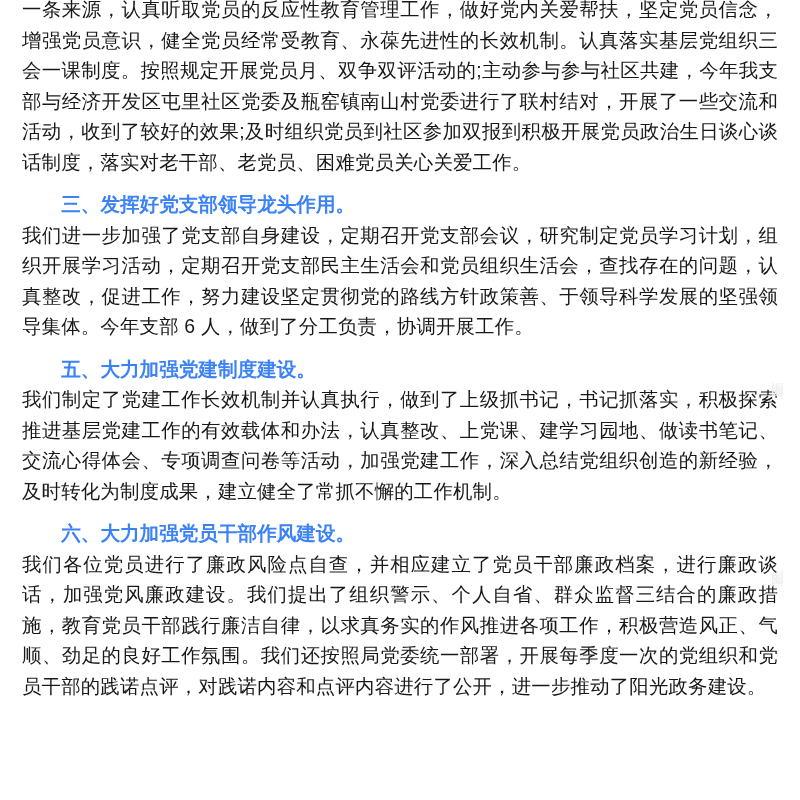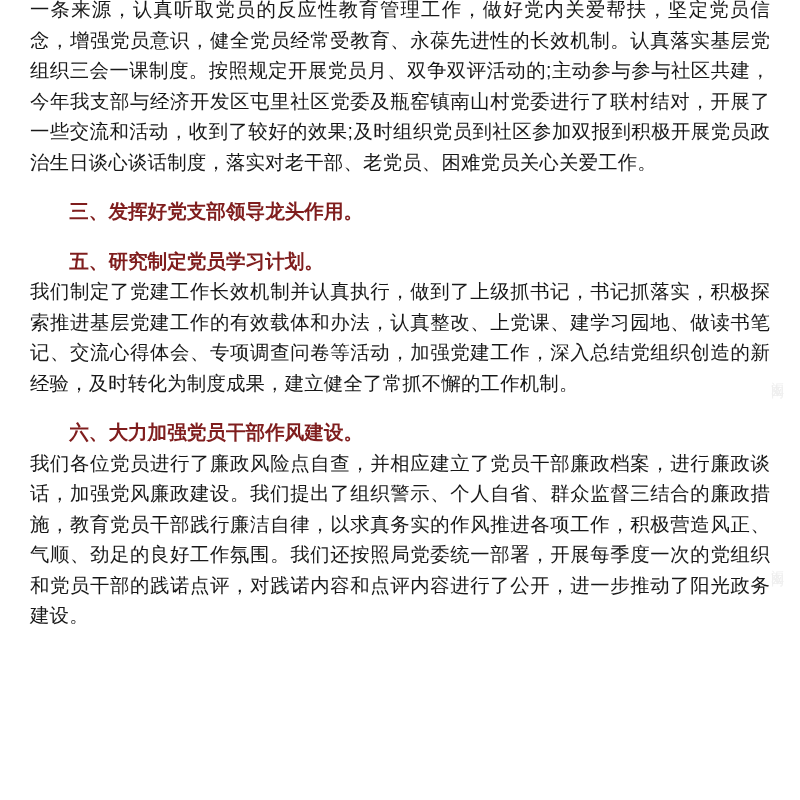--- a/index.html
+++ b/index.html
@@ -12,21 +12,21 @@
     background: #ffffff;
     font-family: "Liberation Sans", sans-serif;
     color: #1a1a1a;
     overflow: hidden;
     position: relative;
   }
   .page {
     box-sizing: border-box;
     width: 800px;
     height: 800px;
-    padding: 0 30px;
+    padding: 0 22px;
     position: relative;
   }
   .doc-body {
     position: relative;
     top: -6px;
   }
   p {
     margin: 0;
     padding: 0;
   }
@@ -39,23 +39,23 @@
     color: #181818;
     font-weight: 500;
   }
   .para.first-partial {
     margin-top: 0;
   }
   .heading {
     font-size: 19.6px;
     line-height: 30.5px;
     font-weight: bold;
-    color: #7f1d1d;
+    color: #3b82f6;
     text-indent: 2em;
-    margin-top: 19px;
+    margin-top: 12px;
   }
   
   .watermark {
     position: absolute;
     right: 14px;
     color: #efefef;
     font-size: 13px;
     letter-spacing: 2px;
     writing-mode: vertical-rl;
     user-select: none;
@@ -67,24 +67,25 @@
 </head>
 <body>
 
 <div class="page">
   <div class="doc-body">
 
     <p class="para first-partial">一条来源，认真听取党员的反应性教育管理工作，做好党内关爱帮扶，坚定党员信念，增强党员意识，健全党员经常受教育、永葆先进性的长效机制。认真落实基层党组织三会一课制度。按照规定开展党员月、双争双评活动的;主动参与参与社区共建，今年我支部与经济开发区屯里社区党委及瓶窑镇南山村党委进行了联村结对，开展了一些交流和活动，收到了较好的效果;及时组织党员到社区参加双报到积极开展党员政治生日谈心谈话制度，落实对老干部、老党员、困难党员关心关爱工作。</p>
 
     <p class="heading">三、发挥好党支部领导龙头作用。</p>
 
+    <p class="para">我们进一步加强了党支部自身建设，定期召开党支部会议，研究制定党员学习计划，组织开展学习活动，定期召开党支部民主生活会和党员组织生活会，查找存在的问题，认真整改，促进工作，努力建设坚定贯彻党的路线方针政策善、于领导科学发展的坚强领导集体。今年支部 6 人，做到了分工负责，协调开展工作。</p>
 
 
 
-    <p class="heading">五、研究制定党员学习计划。</p>
+    <p class="heading">五、大力加强党建制度建设。</p>
 
     <p class="para">我们制定了党建工作长效机制并认真执行，做到了上级抓书记，书记抓落实，积极探索推进基层党建工作的有效载体和办法，认真整改、上党课、建学习园地、做读书笔记、交流心得体会、专项调查问卷等活动，加强党建工作，深入总结党组织创造的新经验，及时转化为制度成果，建立健全了常抓不懈的工作机制。</p>
 
     <p class="heading">六、大力加强党员干部作风建设。</p>
 
     <p class="para">我们各位党员进行了廉政风险点自查，并相应建立了党员干部廉政档案，进行廉政谈话，加强党风廉政建设。我们提出了组织警示、个人自省、群众监督三结合的廉政措施，教育党员干部践行廉洁自律，以求真务实的作风推进各项工作，积极营造风正、气顺、劲足的良好工作氛围。我们还按照局党委统一部署，开展每季度一次的党组织和党员干部的践诺点评，对践诺内容和点评内容进行了公开，进一步推动了阳光政务建设。</p>
 
   </div>
 
   <span class="watermark wm1">汇图网</span>

